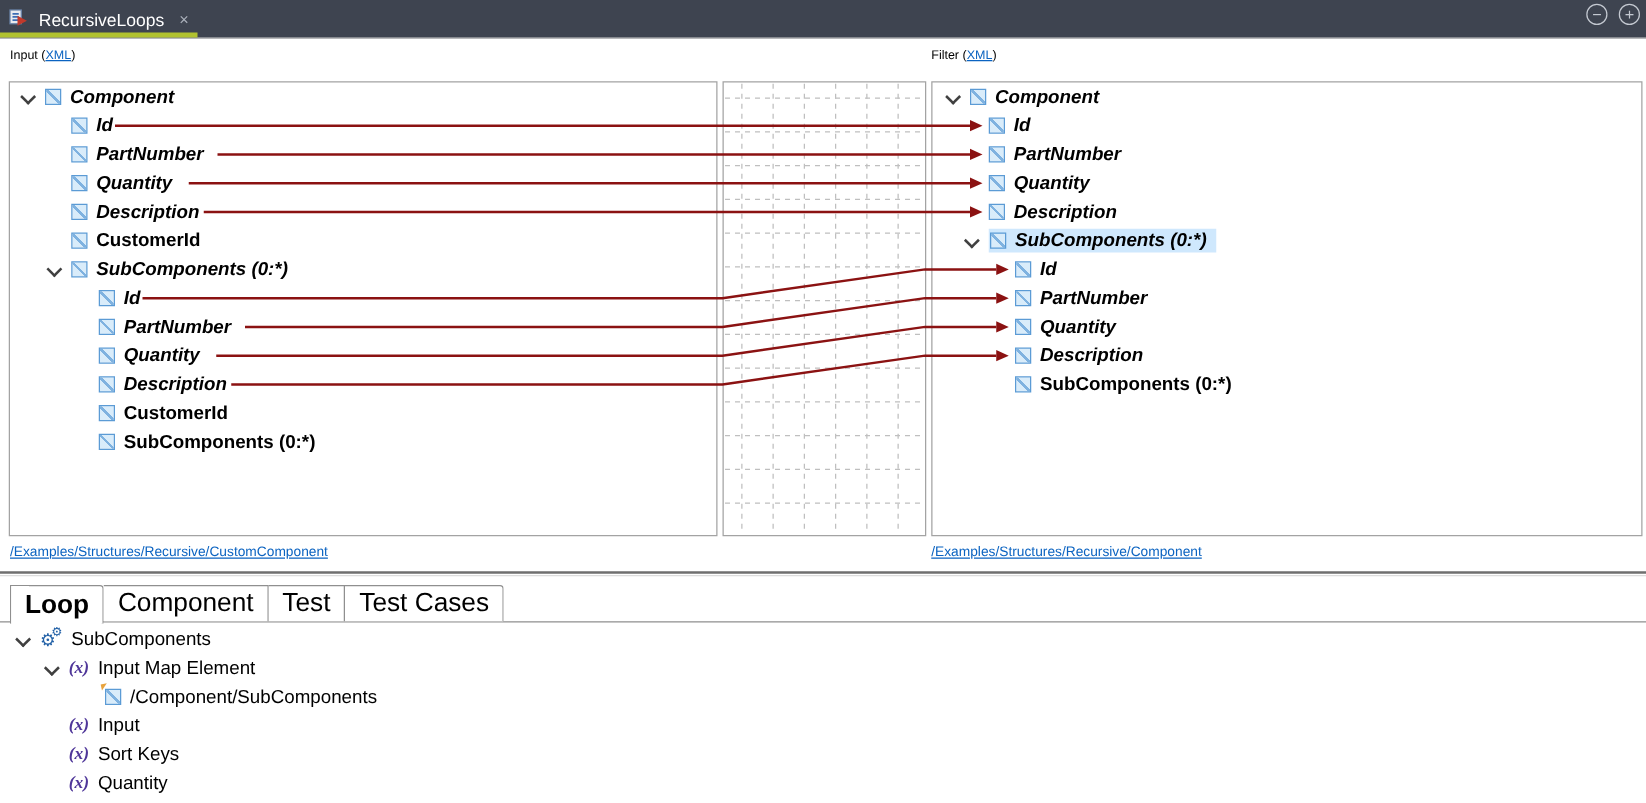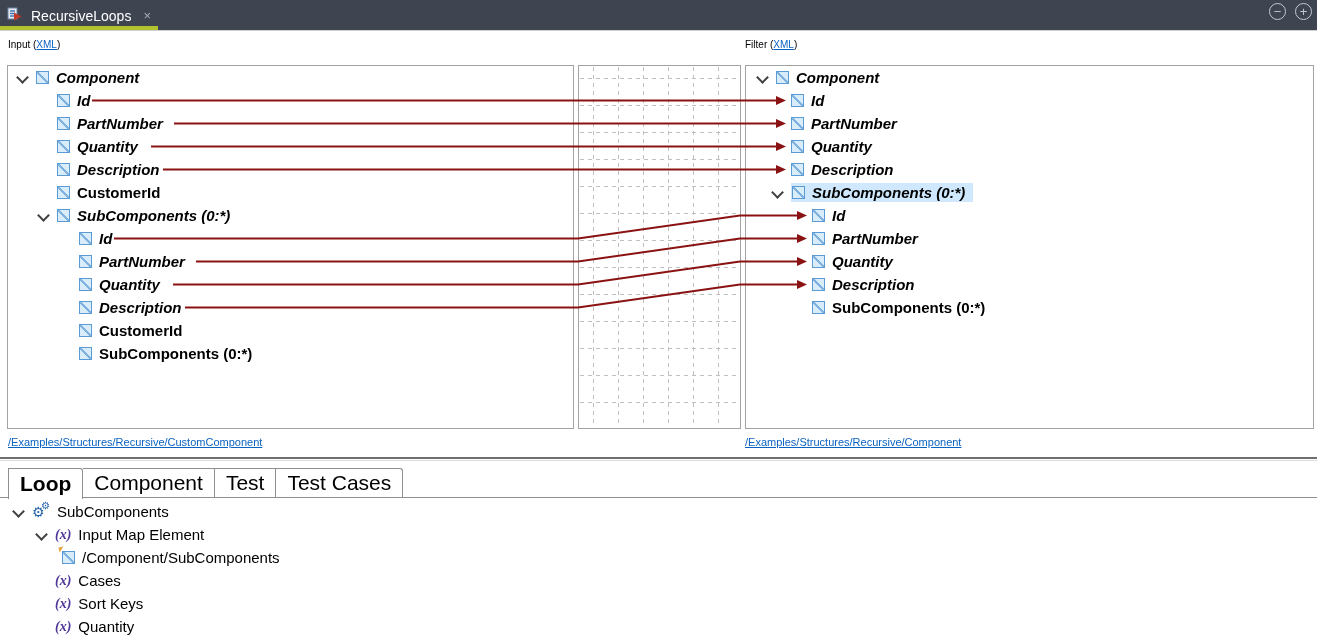--- a/index.html
+++ b/index.html
@@ -68,21 +68,21 @@
   .tab-item.last { border-top-right-radius:3px; }
   .tab-item.active { font-weight:bold; border:1px solid #8f8f8f; border-bottom:none;
     border-top-right-radius:3px; height:31px; z-index:4; }
 
   
   .btree { position:absolute; left:0; top:500px; width:1317px; }
   .brow { height:23px; display:flex; align-items:center; font-size:15px; white-space:nowrap; }
   .b0  { padding-left:10px; }
   .b1  { padding-left:33px; }
   .b1n { padding-left:55px; }
-  .b2  { padding-left:62px; }
+  .b2  { padding-left:84px; }
   .fx { font-family:"Liberation Serif", serif; font-style:italic; font-weight:bold;
     color:#4f3699; font-size:14px; margin-right:7px; flex:none; }
   .gears { position:relative; width:20px; height:18px; flex:none; margin-right:5px; color:#2563a8; }
   .gears .g1 { position:absolute; left:0; top:1px; font-size:14px; }
   .gears .g2 { position:absolute; left:9px; top:-3px; font-size:10px; }
   .node-icon.ref { position:relative; }
   .node-icon.ref::after { content:''; position:absolute; left:-4px; top:-5px; width:0; height:0;
     border-left:5px solid #e8a33d; border-bottom:5px solid transparent;
     transform:rotate(-12deg); }
 </style>
@@ -307,21 +307,21 @@
     <span class="chev"></span>
     <span class="fx">(x)</span>
     <span class="lbl">Input Map Element</span>
   </div>
   <div class="brow b2">
     <span class="node-icon ref"></span>
     <span class="lbl">/Component/SubComponents</span>
   </div>
   <div class="brow b1n">
     <span class="fx">(x)</span>
-    <span class="lbl">Cases</span>
+    <span class="lbl">Input</span>
   </div>
   <div class="brow b1n">
     <span class="fx">(x)</span>
     <span class="lbl">Sort Keys</span>
   </div>
   <div class="brow b1n">
     <span class="fx">(x)</span>
     <span class="lbl">Quantity</span>
   </div>
 </div>

